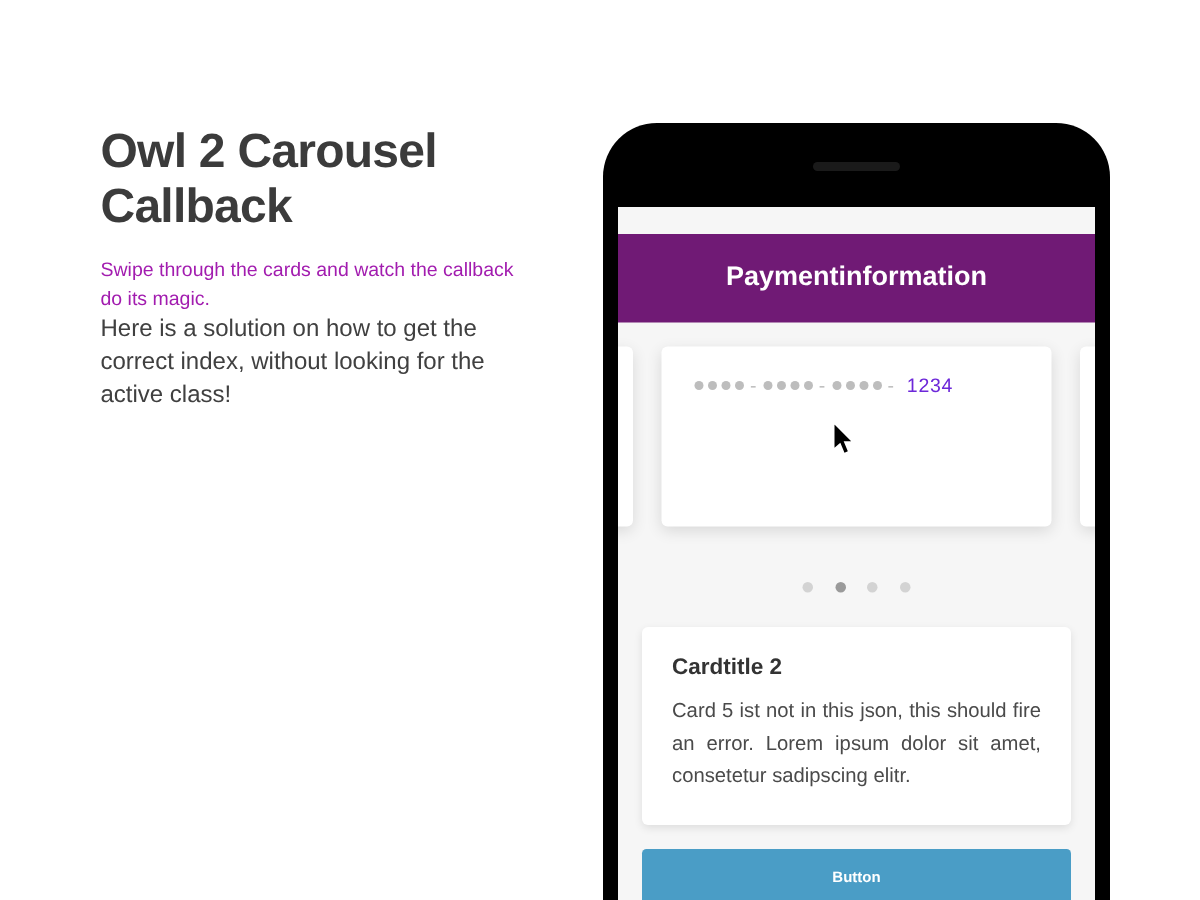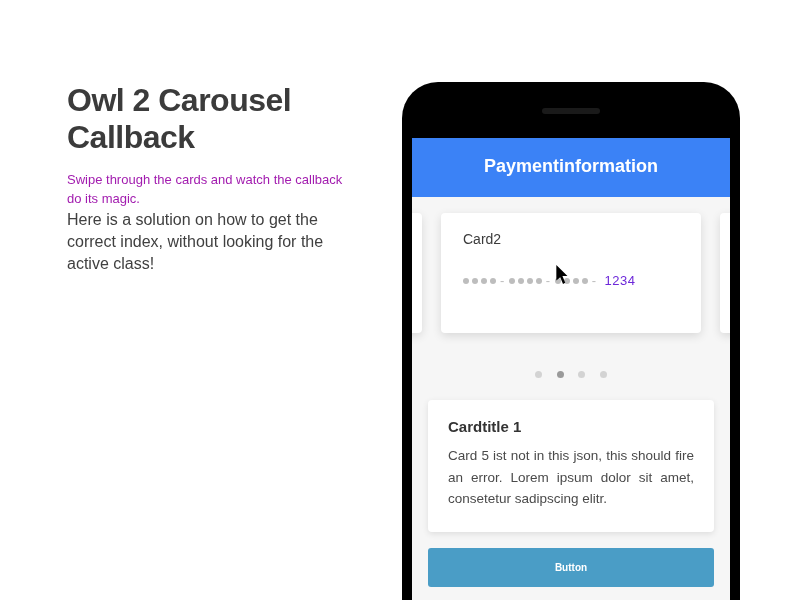--- a/index.html
+++ b/index.html
@@ -11,21 +11,21 @@
   .title { font-size: 32px; line-height: 1.15; font-weight: 600; color: #3b3b3b; letter-spacing: -0.5px; }
   .subtitle { margin-top: 14px; font-size: 13px; line-height: 1.5; color: #a21caf; }
   .solution { font-size: 16px; line-height: 1.4; color: #404040; }
 
   
   .phone { position: absolute; left: 402px; top: 82px; width: 338px; height: 700px; background: #000; border-radius: 36px; padding: 56px 10px 10px 10px; }
   .speaker { position: absolute; top: 26px; left: 50%; transform: translateX(-50%); width: 58px; height: 6px; background: #1a1a1a; border-radius: 3px; }
   .screen { width: 100%; height: 100%; background: #f6f6f6; overflow: hidden; position: relative; }
 
   
-  .app-header { background: #3b82f6; color: #fff; text-align: center; font-size: 18px; font-weight: 600; padding: 18px 0 20px; }
+  .app-header { background: #701a75; color: #fff; text-align: center; font-size: 18px; font-weight: 600; padding: 18px 0 20px; margin-top: 18px; }
 
   
   .carousel { position: relative; height: 155px; white-space: nowrap; }
   .slide { position: absolute; top: 16px; width: 260px; height: 120px; background: #fff; border-radius: 4px; box-shadow: 0 3px 10px rgba(0,0,0,0.12); padding: 18px 22px; }
   .slide.center { left: 50%; transform: translateX(-50%); }
   .slide.left { left: -250px; }
   .slide.right { right: -250px; }
   .slide-title { font-size: 14px; color: #3b3b3b; margin-bottom: 26px; }
   .card-num { font-size: 13px; color: #555; letter-spacing: 0.5px; white-space: nowrap; display: flex; align-items: center; gap: 4px; }
   .card-num .seg { display: inline-flex; gap: 3px; }
@@ -65,21 +65,20 @@
     <div class="speaker"></div>
     <div class="screen">
 
       <div class="app-header">
         <span>Paymentinformation</span>
       </div>
 
       <div class="carousel">
         <div class="slide left"></div>
         <div class="slide center">
-          <div class="slide-title">Card2</div>
           <div class="card-num">
             <span class="seg">
                 <span class="dot"></span>
                 <span class="dot"></span>
                 <span class="dot"></span>
                 <span class="dot"></span>
               </span>
             <span class="dash">-</span>
             <span class="seg">
                 <span class="dot"></span>
@@ -107,21 +106,21 @@
       </div>
 
       <div class="dots">
         <span class="d"></span>
         <span class="d active"></span>
         <span class="d"></span>
         <span class="d"></span>
       </div>
 
       <div class="text-card">
-        <div class="text-card-title">Cardtitle 1</div>
+        <div class="text-card-title">Cardtitle 2</div>
         <div class="text-card-body">Card 5 ist not in this json, this should fire an error. Lorem ipsum dolor sit amet, consetetur sadipscing elitr.</div>
       </div>
 
       <div class="action-btn">
         <span>Button</span>
       </div>
 
     </div>
   </div>
 

